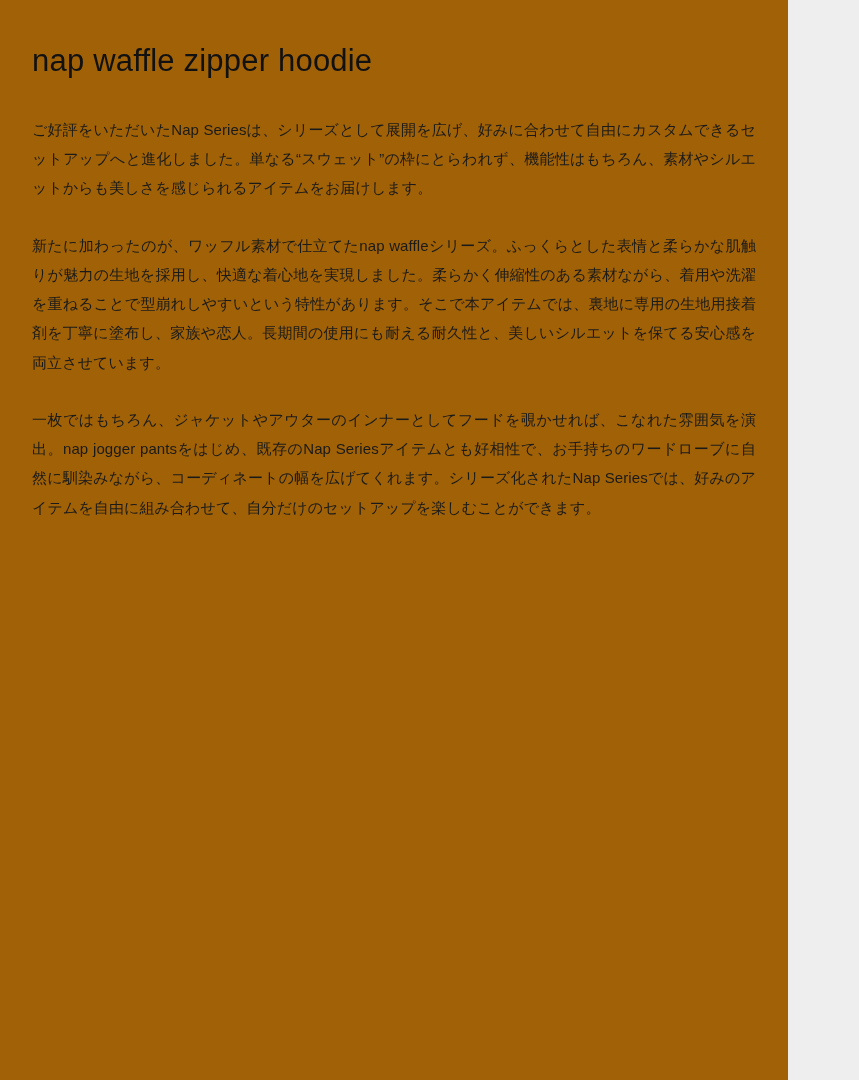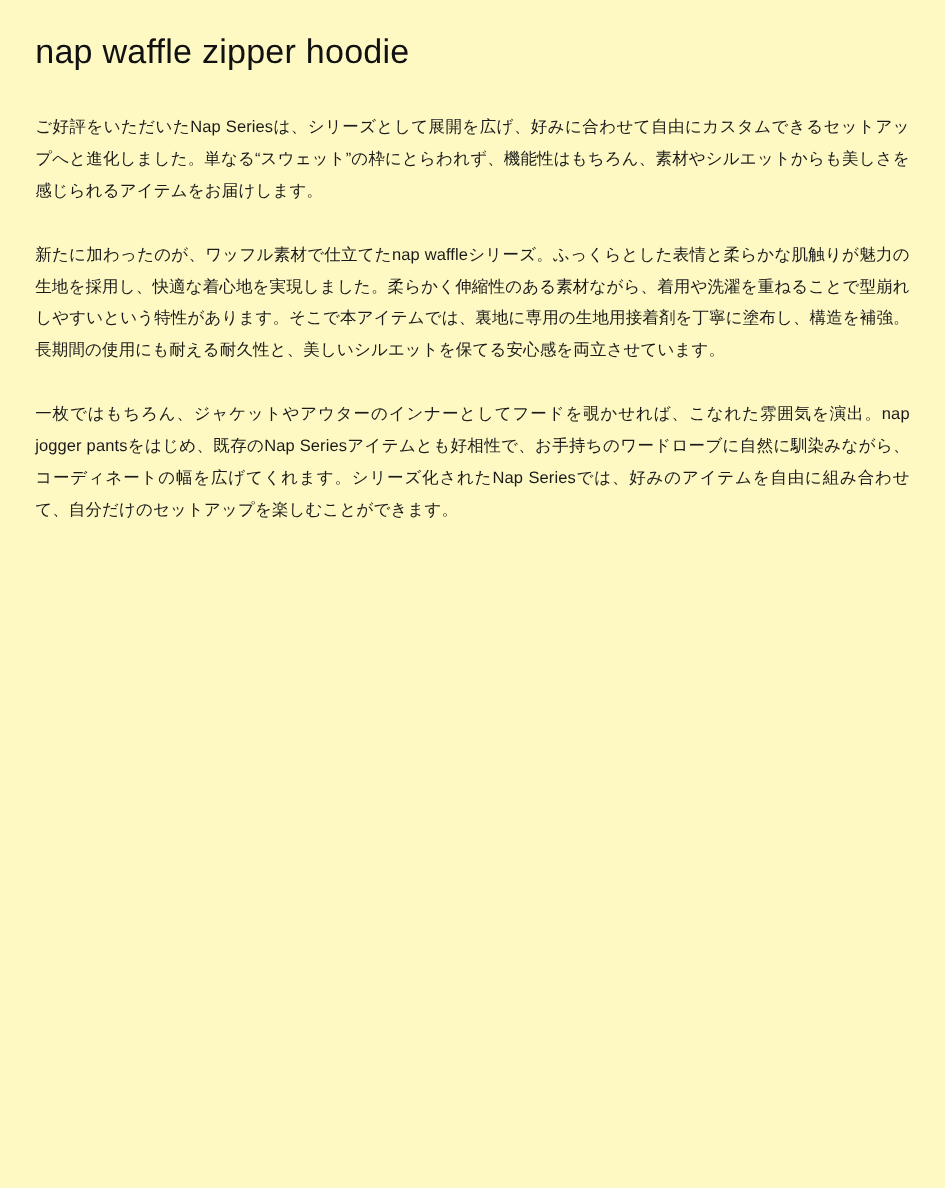--- a/index.html
+++ b/index.html
@@ -9,24 +9,24 @@
   body {
     width: 859px;
     height: 1080px;
     background: #eeeeee;
     font-family: "Liberation Sans", "DejaVu Sans", sans-serif;
     color: #111111;
     overflow: hidden;
   }
   .page {
     box-sizing: border-box;
-    width: 859px;
+    width: 788px;
     height: 1080px;
-    padding: 28px 32px 0 32px;
-    background: #fef9c3;
+    padding: 42px 32px 0 32px;
+    background: #a16207;
   }
   .product-title {
     font-size: 31px;
     font-weight: 400;
     line-height: 1.25;
     letter-spacing: 0.2px;
     margin: 0 0 34px 0;
     color: #111111;
   }
   .body-copy {
@@ -45,16 +45,16 @@
   }
 </style>
 </head>
 <body>
 
 <div class="page">
   <h1 class="product-title">nap waffle zipper hoodie</h1>
 
   <div class="body-copy">
     <p>ご好評をいただいたNap Seriesは、シリーズとして展開を広げ、好みに合わせて自由にカスタムできるセットアップへと進化しました。単なる“スウェット”の枠にとらわれず、機能性はもちろん、素材やシルエットからも美しさを感じられるアイテムをお届けします。</p>
-    <p>新たに加わったのが、ワッフル素材で仕立てたnap waffleシリーズ。ふっくらとした表情と柔らかな肌触りが魅力の生地を採用し、快適な着心地を実現しました。柔らかく伸縮性のある素材ながら、着用や洗濯を重ねることで型崩れしやすいという特性があります。そこで本アイテムでは、裏地に専用の生地用接着剤を丁寧に塗布し、構造を補強。長期間の使用にも耐える耐久性と、美しいシルエットを保てる安心感を両立させています。</p>
+    <p>新たに加わったのが、ワッフル素材で仕立てたnap waffleシリーズ。ふっくらとした表情と柔らかな肌触りが魅力の生地を採用し、快適な着心地を実現しました。柔らかく伸縮性のある素材ながら、着用や洗濯を重ねることで型崩れしやすいという特性があります。そこで本アイテムでは、裏地に専用の生地用接着剤を丁寧に塗布し、家族や恋人。長期間の使用にも耐える耐久性と、美しいシルエットを保てる安心感を両立させています。</p>
     <p>一枚ではもちろん、ジャケットやアウターのインナーとしてフードを覗かせれば、こなれた雰囲気を演出。nap jogger pantsをはじめ、既存のNap Seriesアイテムとも好相性で、お手持ちのワードローブに自然に馴染みながら、コーディネートの幅を広げてくれます。シリーズ化されたNap Seriesでは、好みのアイテムを自由に組み合わせて、自分だけのセットアップを楽しむことができます。</p>
   </div>
 </div>
 
 </body></html>

